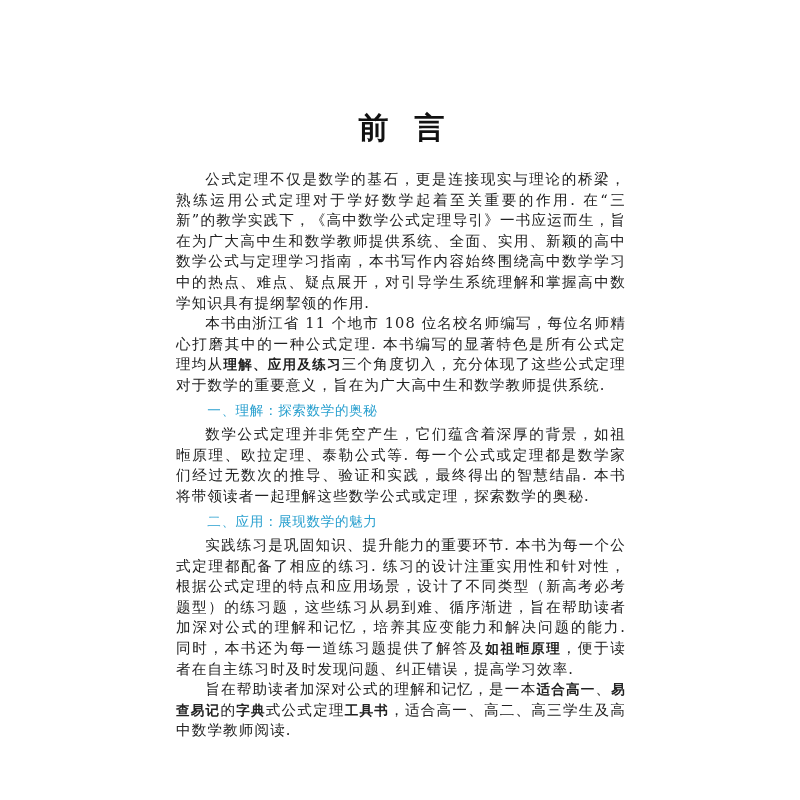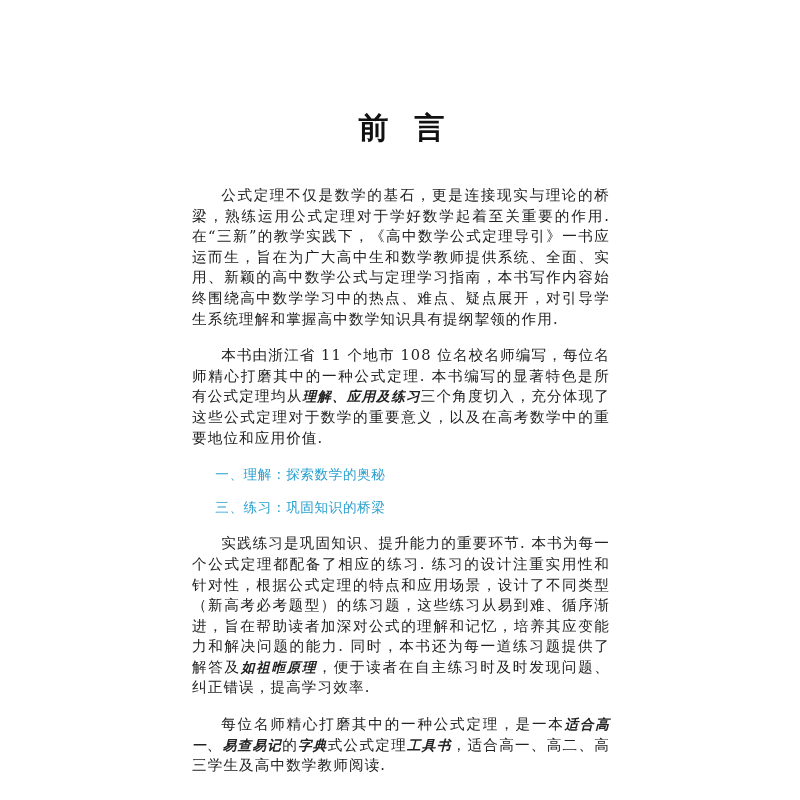--- a/index.html
+++ b/index.html
@@ -3,48 +3,51 @@
 <meta charset="utf-8">
 <style>
   html, body { margin: 0; padding: 0; background: #ffffff; }
   body { width: 800px; height: 800px; position: relative; overflow: hidden;
          font-family: "DejaVu Serif", "Liberation Serif", serif; color: #222; }
   .title { position: absolute; top: 108px; left: 0; width: 800px; text-align: center;
            font-size: 30px; font-weight: bold; letter-spacing: 26px; color: #111;
            font-family: "DejaVu Serif", serif; padding-left: 29px; box-sizing: border-box; }
   .content { position: absolute; top: 169px; left: 176px; width: 450px;
              font-size: 14.6px; line-height: 20.6px; text-align: justify; letter-spacing: 1.1px; }
-  .para { margin: 16px; text-indent: 2em; }
-  .heading { margin: 12px; padding-left: 2em; color: #2aa0cf;
+  .para { margin: 0; text-indent: 2em; }
+  .heading { margin: 4px; padding-left: 2em; color: #2aa0cf;
              font-family: "DejaVu Sans", "Liberation Sans", sans-serif; font-size: 13.6px;
              letter-spacing: 0.6px; }
-  .b { font-family: "DejaVu Sans", "Liberation Sans", sans-serif; font-weight: bold; font-size: 13.6px; font-style: italic; }
+  .b { font-family: "DejaVu Sans", "Liberation Sans", sans-serif; font-weight: bold; font-size: 13.6px; }
 </style>
 </head>
 <body>
 
 <div class="title">前言</div>
 
 <div class="content">
 
   <p class="para">
     <span>公式定理不仅是数学的基石，更是连接现实与理论的桥梁，熟练运用公式定理对于学好数学起着至关重要的作用. 在“三新”的教学实践下，《高中数学公式定理导引》一书应运而生，旨在为广大高中生和数学教师提供系统、全面、实用、新颖的高中数学公式与定理学习指南，本书写作内容始终围绕高中数学学习中的热点、难点、疑点展开，对引导学生系统理解和掌握高中数学知识具有提纲挈领的作用.</span>
   </p>
 
   <p class="para">
-    <span>本书由浙江省 11 个地市 108 位名校名师编写，每位名师精心打磨其中的一种公式定理. 本书编写的显著特色是所有公式定理均从</span><span class="b">理解、应用及练习</span><span>三个角度切入，充分体现了这些公式定理对于数学的重要意义，以及在高考数学中的重要地位和应用价值.</span>
+    <span>本书由浙江省 11 个地市 108 位名校名师编写，每位名师精心打磨其中的一种公式定理. 本书编写的显著特色是所有公式定理均从</span><span class="b">理解、应用及练习</span><span>三个角度切入，充分体现了这些公式定理对于数学的重要意义，旨在为广大高中生和数学教师提供系统.</span>
   </p>
 
   <p class="heading">一、理解：探索数学的奥秘</p>
 
+  <p class="para">
+    <span>数学公式定理并非凭空产生，它们蕴含着深厚的背景，如祖暅原理、欧拉定理、泰勒公式等. 每一个公式或定理都是数学家们经过无数次的推导、验证和实践，最终得出的智慧结晶. 本书将带领读者一起理解这些数学公式或定理，探索数学的奥秘.</span>
+  </p>
+
+  <p class="heading">二、应用：展现数学的魅力</p>
 
 
-
-  <p class="heading">三、练习：巩固知识的桥梁</p>
 
   <p class="para">
     <span>实践练习是巩固知识、提升能力的重要环节. 本书为每一个公式定理都配备了相应的练习. 练习的设计注重实用性和针对性，根据公式定理的特点和应用场景，设计了不同类型（新高考必考题型）的练习题，这些练习从易到难、循序渐进，旨在帮助读者加深对公式的理解和记忆，培养其应变能力和解决问题的能力. 同时，本书还为每一道练习题提供了解答及</span><span class="b">如祖暅原理</span><span>，便于读者在自主练习时及时发现问题、纠正错误，提高学习效率.</span>
   </p>
 
   <p class="para">
-    <span>每位名师精心打磨其中的一种公式定理，是一本</span><span class="b">适合高一</span><span>、</span><span class="b">易查易记</span><span>的</span><span class="b">字典</span><span>式公式定理</span><span class="b">工具书</span><span>，适合高一、高二、高三学生及高中数学教师阅读.</span>
+    <span>旨在帮助读者加深对公式的理解和记忆，是一本</span><span class="b">适合高一</span><span>、</span><span class="b">易查易记</span><span>的</span><span class="b">字典</span><span>式公式定理</span><span class="b">工具书</span><span>，适合高一、高二、高三学生及高中数学教师阅读.</span>
   </p>
 </div>
 
 </body></html>

